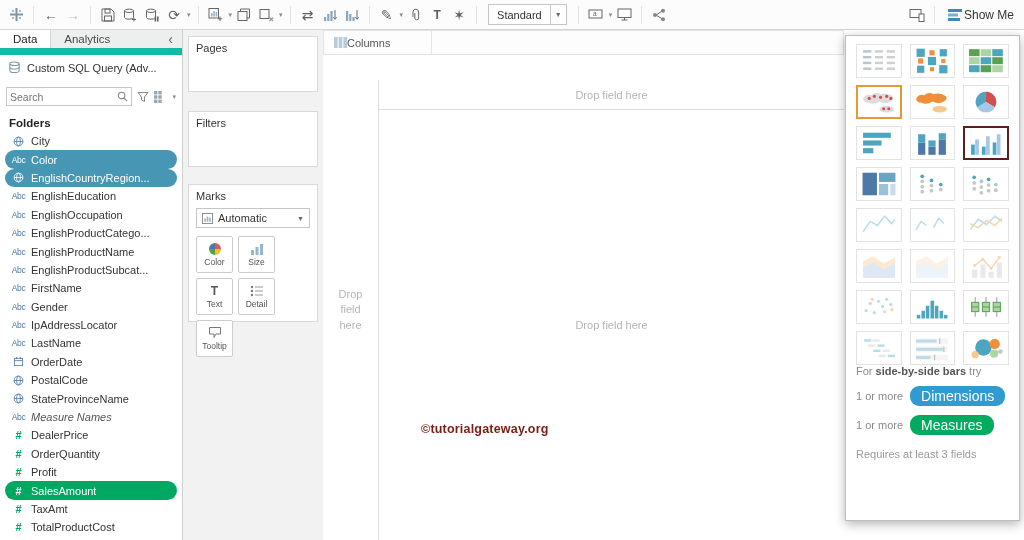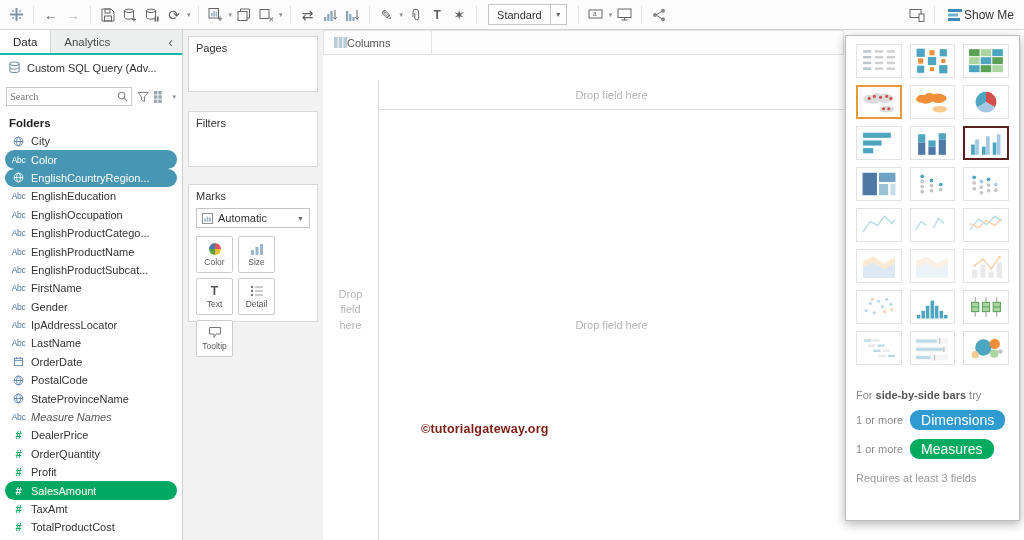--- a/index.html
+++ b/index.html
@@ -14,28 +14,28 @@
 .caret{font-size:7px;color:#8a8a8a;margin-left:1px;cursor:pointer}
 .tb-sep{width:1px;height:18px;background:#e3e3e3;margin:0 5px;flex-shrink:0}
 .fit-select{display:flex;align-items:center;border:1px solid #c5c5c5;height:21px;background:#fff;margin:0 4px;cursor:pointer}
 .fit-label{padding:0 8px;min-width:52px;color:#333}
 .fit-caret{width:16px;height:100%;border-left:1px solid #c5c5c5;display:flex;align-items:center;justify-content:center;font-size:7px;color:#666}
 .spacer{flex:1}
 .showme-btn{display:flex;align-items:center;gap:2px;margin:0 4px 0 6px;font-size:12px;color:#333;cursor:pointer;white-space:nowrap}
 
 
 .sidebar{position:absolute;top:30px;left:0;width:183px;bottom:0;background:#fff;border-right:1px solid #cfcfcf;display:flex;flex-direction:column;overflow:hidden}
-.side-tabs{display:flex;align-items:center;height:25px;background:#edefef;border-bottom:2px solid #14b8a6;flex-shrink:0}
+.side-tabs{display:flex;align-items:center;height:25px;background:#edefef;border-bottom:7px solid #14b8a6;flex-shrink:0}
 .side-tab{padding:0 13px;height:100%;display:flex;align-items:center;font-size:11.5px;color:#4a4a4a;cursor:pointer}
 .side-tab.active{background:#fff;border-right:1px solid #d8d8d8;color:#222}
 .collapse{margin-left:auto;padding:0 9px;color:#666;font-size:14px;cursor:pointer}
 .datasource{display:flex;align-items:center;gap:6px;height:25px;padding:0 8px;flex-shrink:0;cursor:pointer}
 .search-row{display:flex;align-items:center;gap:5px;padding:7px 6px 4px;flex-shrink:0}
 .search-box{flex:1;display:flex;align-items:center;border:1px solid #c8c8c8;height:19px;padding:0 3px;background:#fff}
-.search-box input{flex:1;border:0;outline:0;font-family:Liberation Serif, serif;font-size:10.5px;color:#333;width:60px;background:transparent}
+.search-box input{flex:1;border:0;outline:0;font-family:Liberation Sans, sans-serif;font-size:10.5px;color:#333;width:60px;background:transparent}
 .icon-btn{display:flex;align-items:center;justify-content:center;cursor:pointer;color:#777}
 .folders-label{font-weight:bold;padding:7px 9px 3px;font-size:11.5px;color:#222;flex-shrink:0}
 .field-list{flex:1;overflow:hidden;padding:0 5px}
 .field{display:flex;align-items:center;height:18.4px;gap:4px;padding:0 5px;border-radius:10px;cursor:pointer}
 .f-icon{width:17px;display:flex;justify-content:center;align-items:center;flex-shrink:0}
 .fi-abc{font-size:8.5px;letter-spacing:-.3px}
 .fi-num{font-size:11px;font-weight:bold}
 .f-label{white-space:nowrap;overflow:hidden;font-size:11px;color:#333}
 .field.sel-dim{background:#4796b3}
 .field.sel-mea{background:#00a862}
@@ -70,21 +70,21 @@
 .watermark{position:absolute;left:42px;top:312px;color:#7a1d14;font-weight:bold;font-size:12.5px;letter-spacing:.2px}
 
 
 .showme{position:absolute;top:35px;right:4px;width:175px;height:486px;background:#fff;border:1px solid #bdbdbd;box-shadow:0 3px 10px rgba(0,0,0,.3);z-index:20;padding:8px 10px}
 .sm-grid{display:grid;grid-template-columns:repeat(3,1fr);gap:7px 8px}
 .sm-cell{height:34px;border:1px solid #e2e2e2;display:flex;align-items:center;justify-content:center;background:#fff;cursor:pointer}
 .sm-cell.selected{border:2px solid #5a1f1f}
 .sm-cell.highlighted{border:2px solid #e39a3b}
 .sm-cell.disabled{cursor:default}
 .sm-cell.disabled svg{opacity:.38}
-.sm-hint{margin-top:24px;color:#8a8a8a;font-size:11px}
+.sm-hint{margin-top:0;color:#8a8a8a;font-size:11px}
 .sm-hint b{color:#555}
 .sm-req{margin-top:9px;display:flex;align-items:center;gap:7px;color:#8a8a8a}
 .pill{color:#fff;font-size:14px;padding:2px 11px;border-radius:9px}
 .pill-dim{background:#2f9bd0}
 .pill-mea{background:#00ab5f}
 .sm-note{margin-top:13px;color:#9a9a9a}
 svg{display:block}
 </style>
 </head>
 <body>

